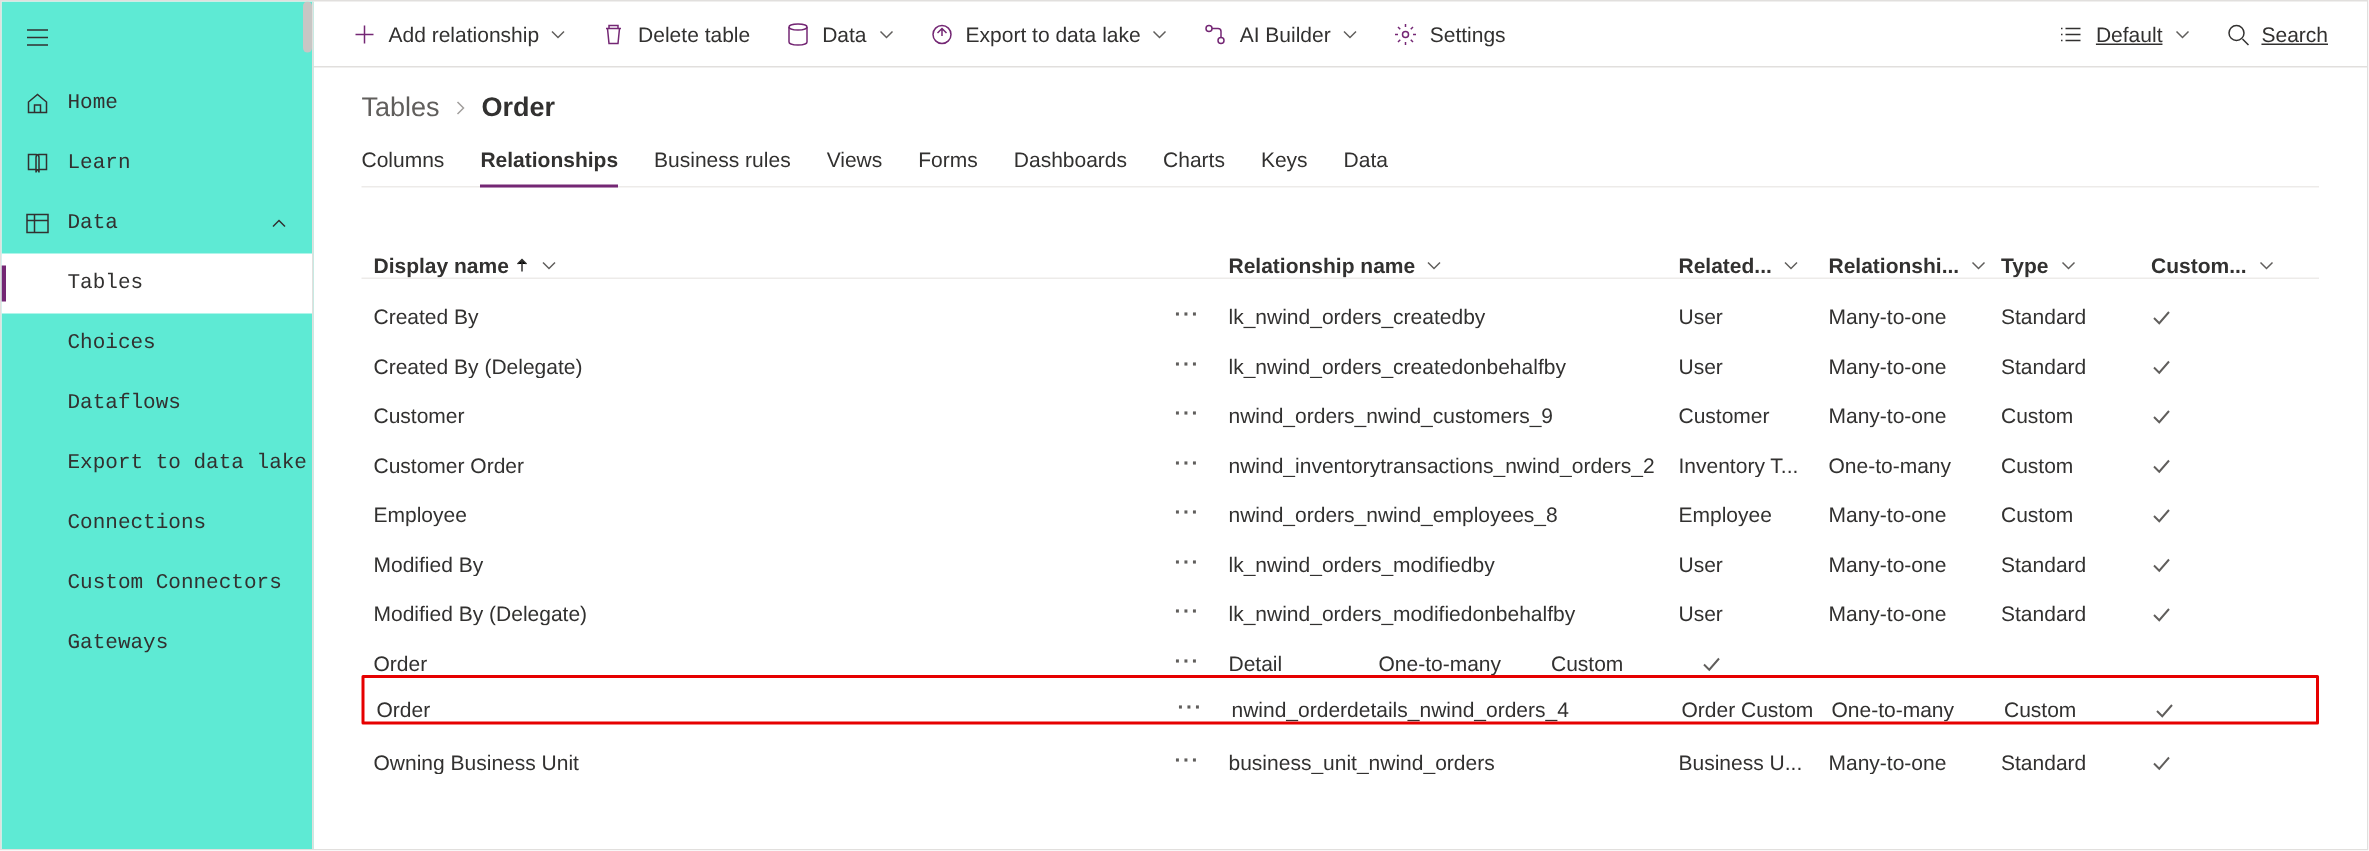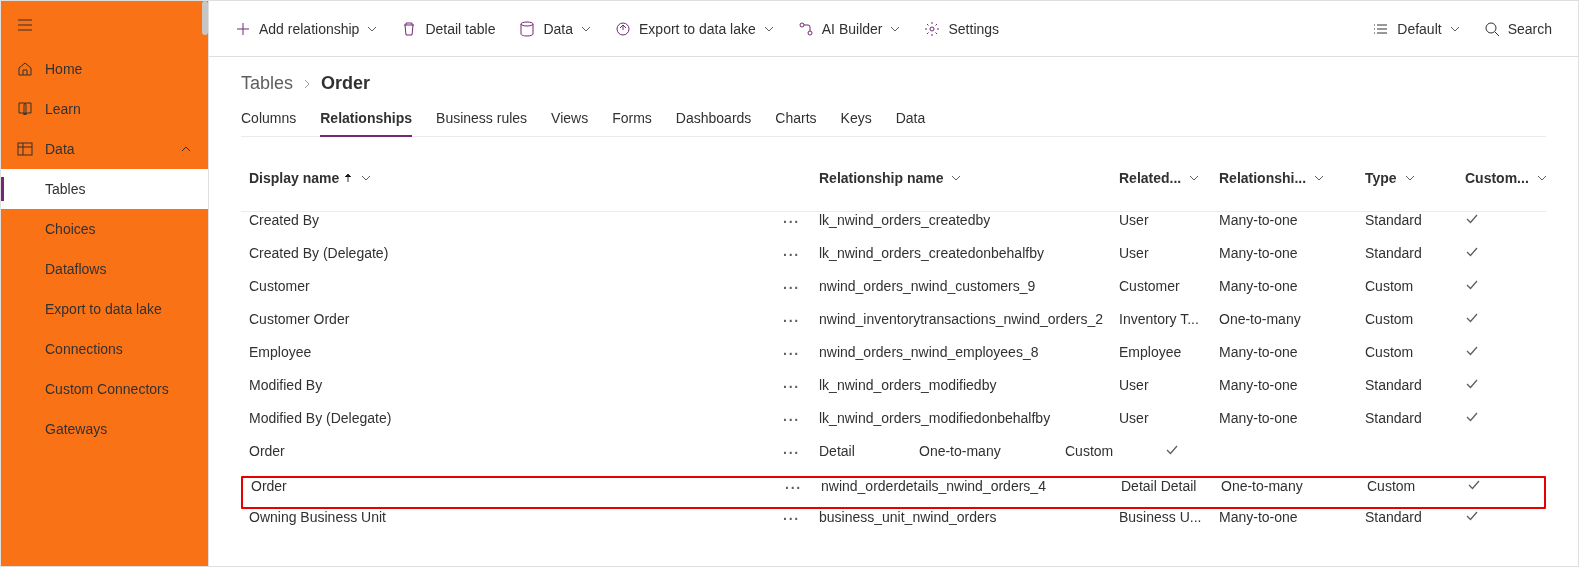--- a/index.html
+++ b/index.html
@@ -8,26 +8,27 @@
     width: 1579px;
     height: 567px;
     border: 1px solid #e1dfdd;
     display: flex;
     overflow: hidden;
     position: relative;
   }
   
   .sidebar {
     width: 208px;
-    background: #f97316;
+    background: #5eead4;
     border-right: 1px solid #e1dfdd;
     display: flex;
     flex-direction: column;
     flex-shrink: 0;
     position: relative;
+    font-family: Liberation Mono, monospace;
   }
   .sidebar-top {
     height: 48px;
     display: flex;
     align-items: center;
     padding-left: 16px;
   }
   .hamburger {
     width: 16px; height: 16px;
     display: inline-flex; align-items: center; justify-content: center;
@@ -76,21 +77,21 @@
     border-radius: 3px;
   }
   
   .main {
     flex: 1;
     display: flex;
     flex-direction: column;
     overflow: hidden;
   }
   .commandbar {
-    height: 56px;
+    height: 44px;
     border-bottom: 1px solid #e1dfdd;
     display: flex;
     align-items: center;
     padding: 0 16px;
     gap: 4px;
   }
   .cmd {
     display: inline-flex;
     align-items: center;
     gap: 8px;
@@ -105,20 +106,21 @@
   }
   .cmd-chevron {
     width: 10px; height: 10px;
     display: inline-flex;
   }
   .commandbar-right {
     margin-left: auto;
     display: flex;
     align-items: flex-start;
     gap: 4px;
+    text-decoration: underline;
   }
   .content {
     flex: 1;
     padding: 16px 32px 0 32px;
     overflow: hidden;
     display: flex;
     flex-direction: column;
   }
   .breadcrumb {
     display: flex;
@@ -127,21 +129,21 @@
     font-size: 18px;
     margin-bottom: 16px;
   }
   .bc-parent { color: #605e5c; cursor: pointer; }
   .bc-sep { color: #a19f9d; }
   .bc-current { font-weight: 600; }
   .tabs {
     display: flex;
     gap: 24px;
     border-bottom: 1px solid #edebe9;
-    margin-bottom: 33px;
+    margin-bottom: 19px;
   }
   .tab {
     padding: 0 0 10px 0;
     cursor: pointer;
     position: relative;
     color: #323130;
   }
   .tab.active {
     font-weight: 600;
   }
@@ -153,21 +155,21 @@
     background: #742774;
   }
   
   .tbl {
     width: 100%;
     display: flex;
     flex-direction: column;
   }
   .thead, .trow {
     display: flex;
-    align-items: flex-start;
+    align-items: flex-end;
     min-height: 33px;
   }
   .thead {
     border-bottom: 1px solid #edebe9;
     font-weight: 600;
     color: #323130;
     height: 42px;
   }
   .th, .td {
     padding: 0 8px;
@@ -179,21 +181,21 @@
     gap: 4px;
   }
   .th { cursor: pointer; }
   .th .sort-arrow { display: inline-flex; }
   .th .col-chevron { display: inline-flex; margin-left: 4px; }
   .col-display  { flex: 0 0 530px; }
   .col-actions  { flex: 0 0 40px; justify-content: flex-start; }
   .col-relname  { flex: 0 0 300px; }
   .col-related  { flex: 0 0 100px; }
   .col-reltype  { flex: 0 0 115px; }
-  .col-type     { flex: 0 0 100px; margin-left: 31px; }
+  .col-type     { flex: 0 0 100px; }
   .col-custom   { flex: 0 0 90px; }
   .more-dots {
     cursor: pointer;
     color: #605e5c;
     padding: 2px 4px;
     letter-spacing: 1px;
     font-weight: bold;
   }
   .check {
     color: #605e5c;
@@ -294,21 +296,21 @@
             </svg>
         </span>
       </div>
 
       <div class="cmd">
         <span class="cmd-icon">
           <svg width="16" height="16" viewBox="0 0 16 16" fill="none" stroke="#742774" stroke-width="1">
               <path d="M3 4h10M5 4V2h6v2M4 4l1 10h6l1-10"></path>
             </svg>
         </span>
-        <span>Detail table</span>
+        <span>Delete table</span>
       </div>
 
       <div class="cmd">
         <span class="cmd-icon">
           <svg width="16" height="16" viewBox="0 0 16 16" fill="none" stroke="#742774" stroke-width="1">
               <ellipse cx="8" cy="3" rx="6" ry="2"></ellipse>
               <path d="M2 3v10c0 1.1 2.7 2 6 2s6-.9 6-2V3"></path>
             </svg>
         </span>
         <span>Data</span>
@@ -602,21 +604,21 @@
                   </svg>
                 </span>
               </div>
             </div>
             <div class="trow highlight-row">
               <div class="td col-display">Order</div>
               <div class="td col-actions">
                 <span class="more-dots">···</span>
               </div>
               <div class="td col-relname">nwind_orderdetails_nwind_orders_4</div>
-              <div class="td col-related">Detail Detail</div>
+              <div class="td col-related">Order Custom</div>
               <div class="td col-reltype">One-to-many</div>
               <div class="td col-type">Custom</div>
               <div class="td col-custom">
                 <span class="check">
                   <svg width="14" height="14" viewBox="0 0 14 14" fill="none" stroke="#605e5c" stroke-width="1.3">
                     <path d="M2 7l3.5 3.5L12 3"></path>
                   </svg>
                 </span>
               </div>
             </div>

